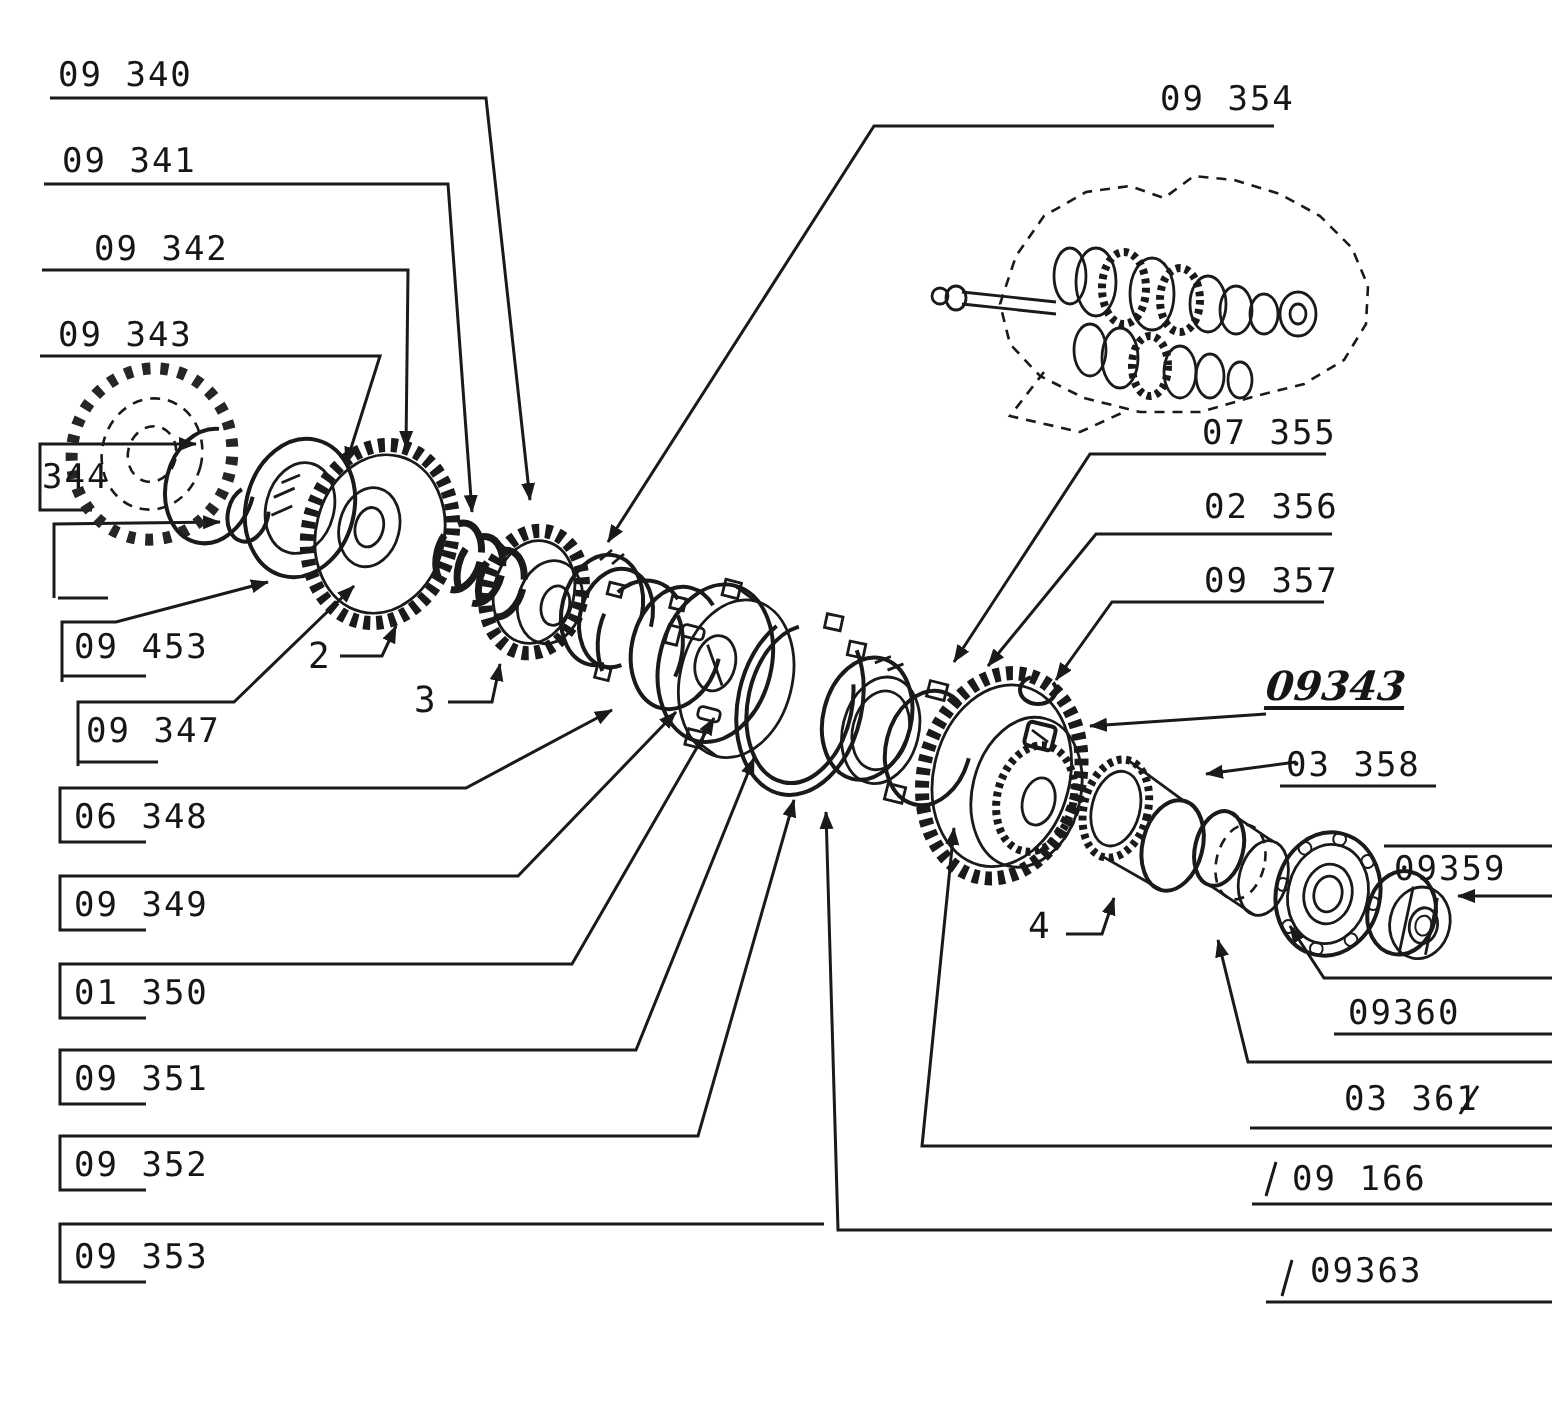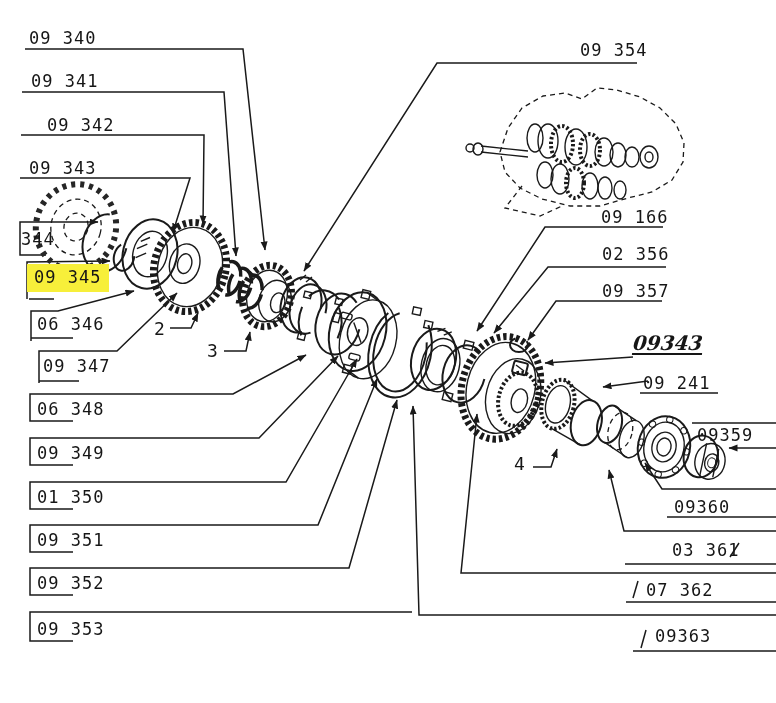--- a/index.html
+++ b/index.html
@@ -253,39 +253,38 @@
       <ellipse cx="649" cy="157" rx="9" ry="11" class="ln"></ellipse>
       <ellipse cx="649" cy="157" rx="4" ry="5" class="ln"></ellipse>
     </g>
   </svg>
 
   <div class="lbl" style="left:29px;top:29px" id="l340">09 340</div>
   <div class="lbl" style="left:31px;top:72px" id="l341">09 341</div>
   <div class="lbl" style="left:47px;top:116px" id="l342">09 342</div>
   <div class="lbl" style="left:29px;top:159px" id="l343">09 343</div>
   <div class="lbl" style="left:21px;top:230px" id="l344">344</div>
-  <div class="lbl hl" style="left:27px;top:264px" id="l345">09 345</div>
-  <div class="lbl" style="left:37px;top:315px" id="l346">06 346</div>
+  <div class="lbl" style="left:37px;top:315px" id="l346">09 453</div>
   <div class="lbl" style="left:43px;top:357px" id="l347">09 347</div>
   <div class="lbl" style="left:37px;top:400px" id="l348">06 348</div>
   <div class="lbl" style="left:37px;top:444px" id="l349">09 349</div>
   <div class="lbl" style="left:37px;top:488px" id="l350">01 350</div>
   <div class="lbl" style="left:37px;top:531px" id="l351">09 351</div>
   <div class="lbl" style="left:37px;top:574px" id="l352">09 352</div>
   <div class="lbl" style="left:37px;top:620px" id="l353">09 353</div>
 
   <div class="lbl" style="left:580px;top:41px" id="r354">09 354</div>
-  <div class="lbl" style="left:601px;top:208px" id="r355">09 166</div>
+  <div class="lbl" style="left:601px;top:208px" id="r355">07 355</div>
   <div class="lbl" style="left:602px;top:245px" id="r356">02 356</div>
   <div class="lbl" style="left:602px;top:282px" id="r357">09 357</div>
   <div class="lbl hw" style="left:633px;top:334px" id="r343h">09343</div>
-  <div class="lbl" style="left:643px;top:374px" id="r358">09 241</div>
+  <div class="lbl" style="left:643px;top:374px" id="r358">03 358</div>
   <div class="lbl" style="left:697px;top:426px" id="r359">09359</div>
   <div class="lbl" style="left:674px;top:498px" id="r360">09360</div>
   <div class="lbl" style="left:672px;top:541px" id="r361">03 361</div>
-  <div class="lbl" style="left:646px;top:581px" id="r362">07 362</div>
+  <div class="lbl" style="left:646px;top:581px" id="r362">09 166</div>
   <div class="lbl" style="left:655px;top:627px" id="r363">09363</div>
 
   <div class="co" style="left:154px;top:318px" id="c2">2</div>
   <div class="co" style="left:207px;top:340px" id="c3">3</div>
   <div class="co" style="left:514px;top:453px" id="c4">4</div>
 
 </div>
 
 </body></html>

